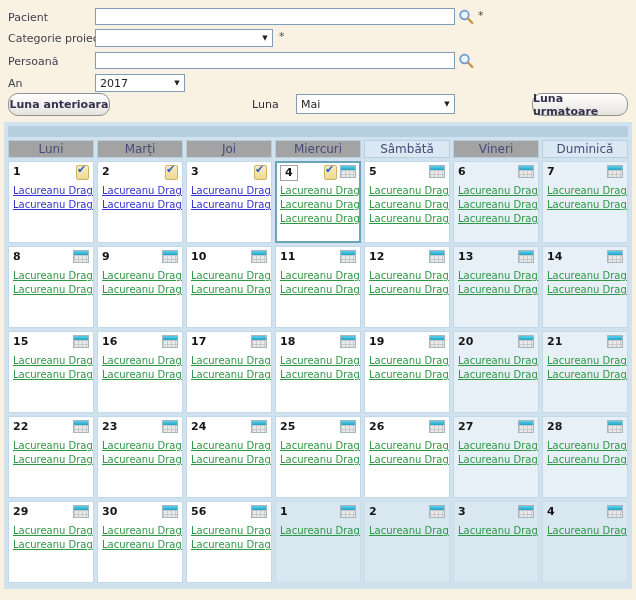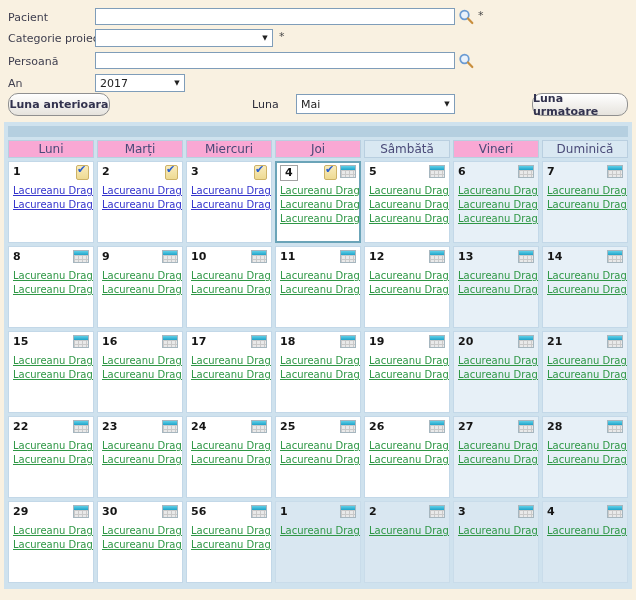--- a/index.html
+++ b/index.html
@@ -44,21 +44,21 @@
   .luna-label{ position:absolute; left:252px; top:6px; color:#2c2c3a; }
   .sel-month{ left:296px; width:159px; top:2px; height:20px; }
   
   .calendar{
     position:absolute; left:4px; top:122px; width:628px; height:467px;
     background:#cfe2ee; padding:4px;
   }
   .band{ height:11px; background:#b5cfe0; margin-bottom:3px; }
   .hdr-row{ display:grid; grid-template-columns:repeat(7,1fr); gap:3px; margin-bottom:3px; }
   .hcell{
-    height:18px; background:#f9a8d4; border:1px solid #b9cfe0;
+    height:18px; background:#a3a3a3; border:1px solid #b9cfe0;
     display:flex; align-items:center; justify-content:center;
     font-size:12px; color:#4a4a78;
   }
   .hcell.wk{ background:#d9e8f2; }
   .grid{ display:grid; grid-template-columns:repeat(7,1fr); grid-auto-rows:82px; gap:3px; }
   .cell{
     background:#fff; border:1px solid #c3d8e8; padding:3px 4px; overflow:hidden;
   }
   .cell.wk{ background:#e7f0f7; }
   .cell.other{ background:#d9e7f1; border-color:#c9dcea; }
@@ -141,22 +141,22 @@
     <span class="arr">▼</span>
   </span>
   <div class="btn btn-next">Luna urmatoare</div>
 </div>
 
 <div class="calendar">
   <div class="band"></div>
   <div class="hdr-row">
       <div class="hcell">Luni</div>
       <div class="hcell">Marți</div>
+      <div class="hcell">Joi</div>
       <div class="hcell">Miercuri</div>
-      <div class="hcell">Joi</div>
       <div class="hcell wk">Sâmbătă</div>
       <div class="hcell">Vineri</div>
       <div class="hcell wk">Duminică</div>
     </div>
   <div class="grid">
       <div class="cell">
         <div class="cell-top">
           <span class="daynum">1</span>
           <span class="icons">
             <span class="icon-check">

